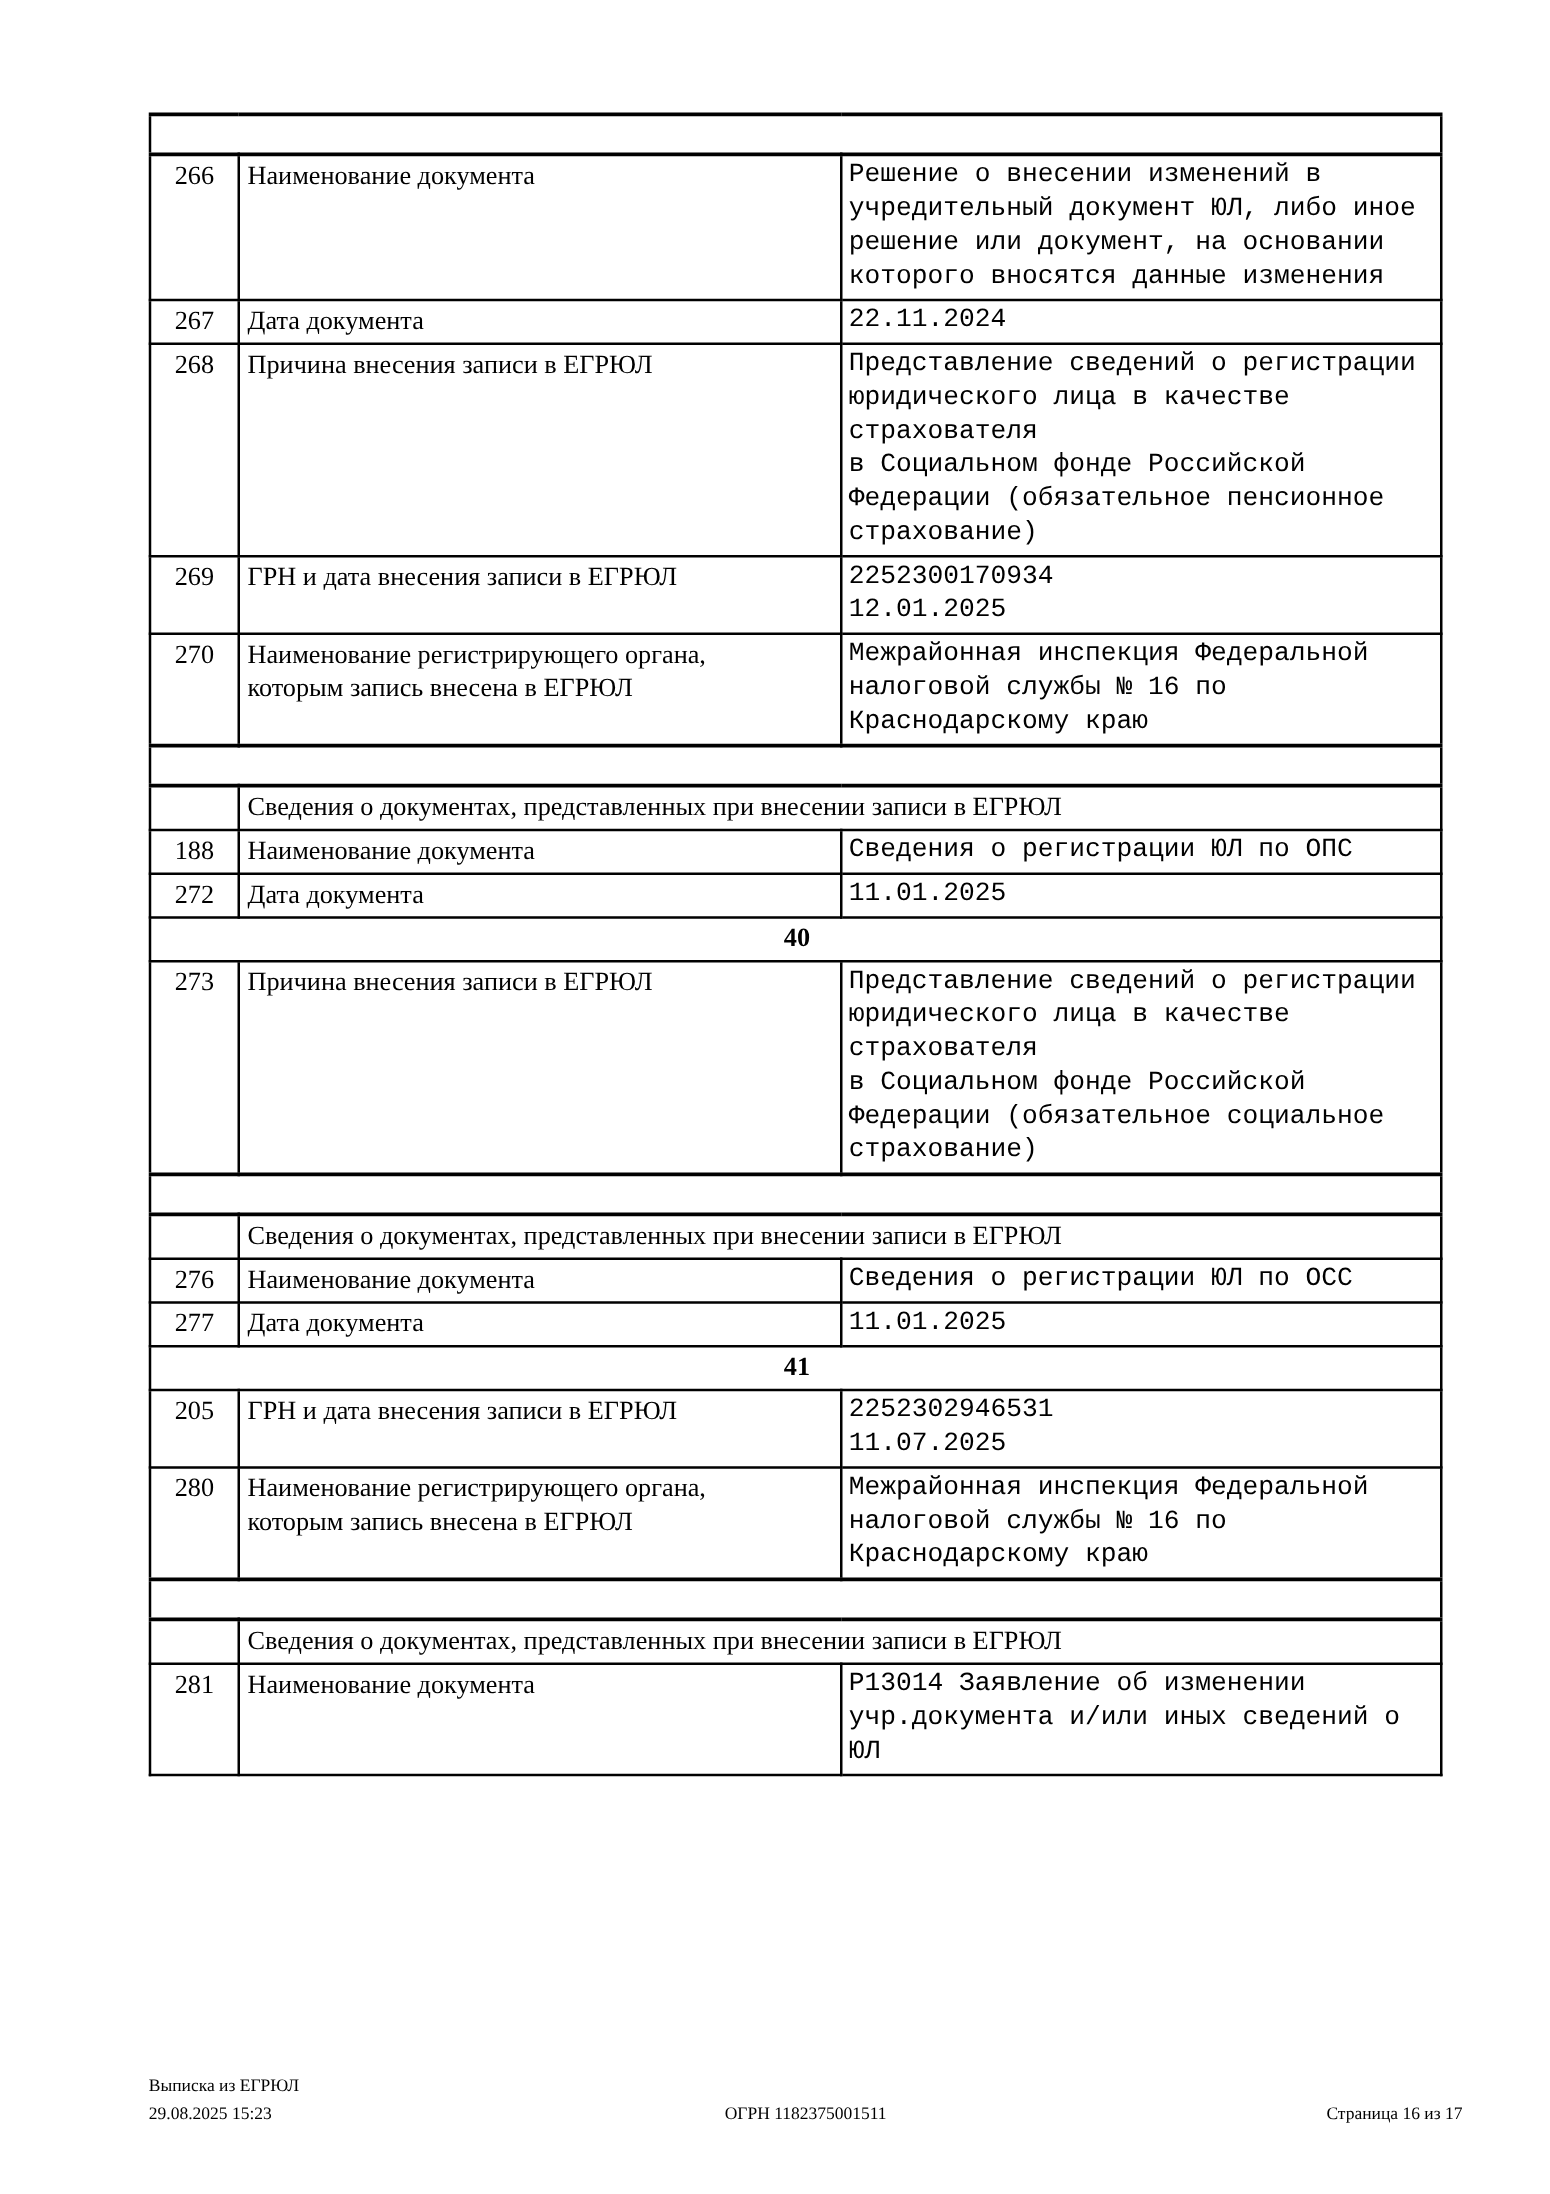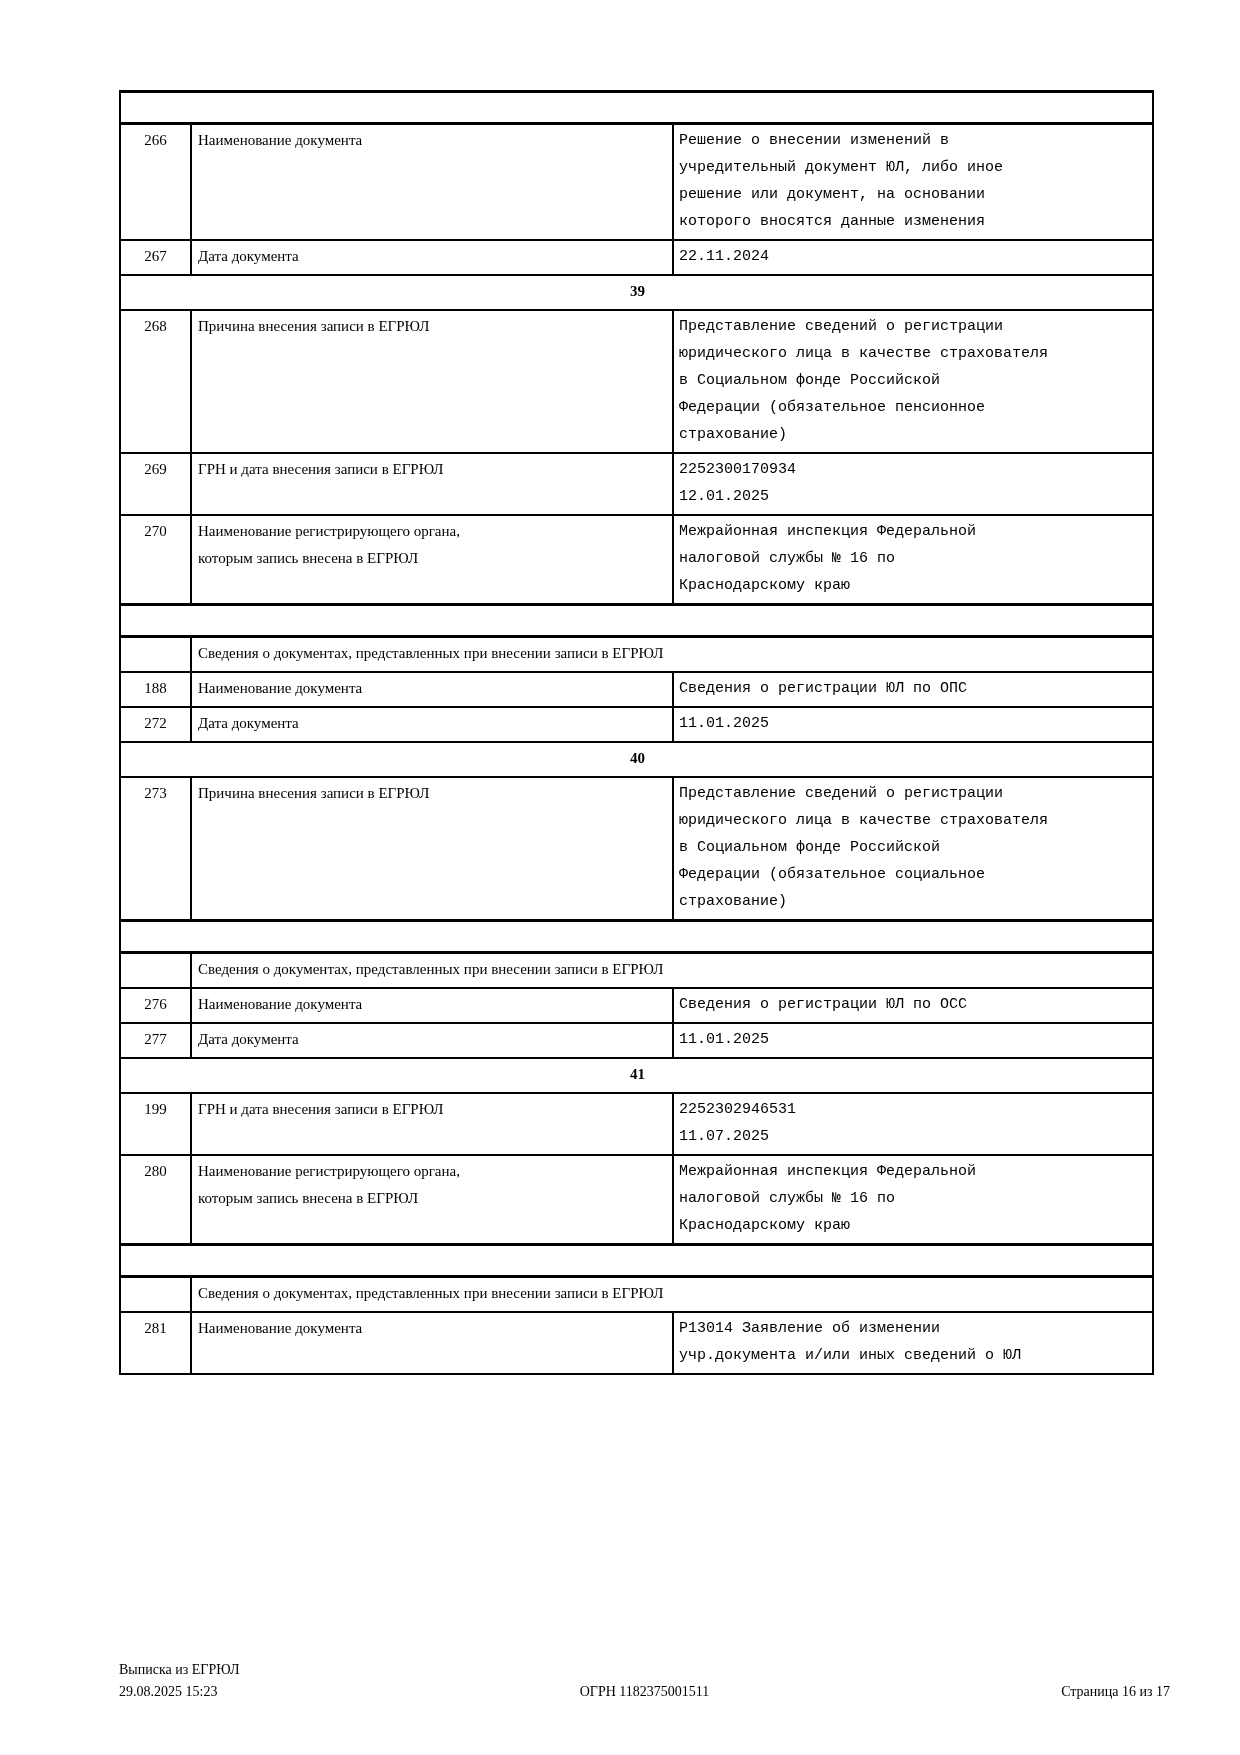--- a/index.html
+++ b/index.html
@@ -11,21 +11,21 @@
     color:#000;
   }
   .page { position:absolute; inset:0; background:#fff; }
 
   table.doc-table {
     position:absolute;
     left:119px; top:90px;
     width:1033px;
     border-collapse:collapse;
     table-layout:fixed;
-    font-size:15px;
+    font-size:21px;
     line-height:27px;
     padding-left:40px;
   }
   .doc-table col.c-num   { width:71px; }
   .doc-table col.c-label { width:482px; }
   .doc-table col.c-value { width:480px; }
 
   .doc-table td {
     border:2px solid #000;
     vertical-align:top;
@@ -87,23 +87,20 @@
           <td class="value">Решение о внесении изменений в
 учредительный документ ЮЛ, либо иное
 решение или документ, на основании
 которого вносятся данные изменения</td>
         </tr>
         <tr class="field-row">
           <td class="num">267</td>
           <td class="label">Дата документа</td>
           <td class="value">22.11.2024</td>
         </tr>
-        <tr class="section-row">
-          <td colspan="3">39</td>
-        </tr>
         <tr class="field-row">
           <td class="num">268</td>
           <td class="label">Причина внесения записи в ЕГРЮЛ</td>
           <td class="value">Представление сведений о регистрации
 юридического лица в качестве страхователя
 в Социальном фонде Российской
 Федерации (обязательное пенсионное
 страхование)</td>
         </tr>
         <tr class="field-row">
@@ -163,21 +160,21 @@
         </tr>
         <tr class="field-row">
           <td class="num">277</td>
           <td class="label">Дата документа</td>
           <td class="value">11.01.2025</td>
         </tr>
         <tr class="section-row">
           <td colspan="3">41</td>
         </tr>
         <tr class="field-row">
-          <td class="num">199</td>
+          <td class="num">205</td>
           <td class="label">ГРН и дата внесения записи в ЕГРЮЛ</td>
           <td class="value">2252302946531
 11.07.2025</td>
         </tr>
         <tr class="field-row">
           <td class="num">280</td>
           <td class="label">Наименование регистрирующего органа,
 которым запись внесена в ЕГРЮЛ</td>
           <td class="value">Межрайонная инспекция Федеральной
 налоговой службы № 16 по

